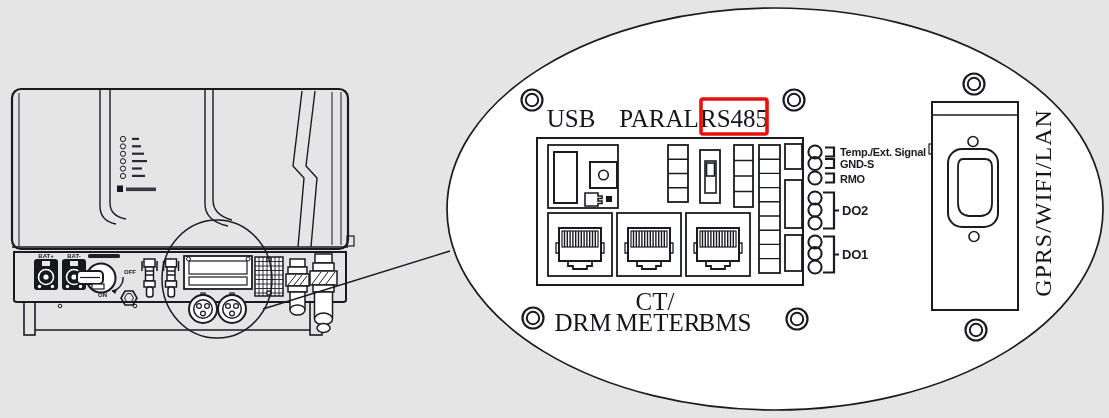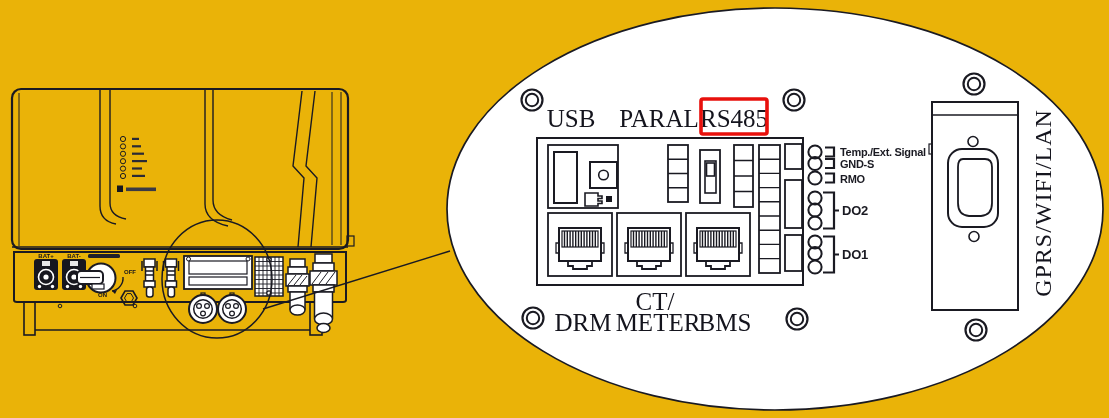--- a/index.html
+++ b/index.html
@@ -1,16 +1,16 @@
 <!DOCTYPE html>
 <html><head>
 <meta charset="utf-8">
 <style>
   html,body { margin:0; padding:0; background:#ffffff; }
-  .page { position:relative; width:1109px; height:418px; background:#eab308; overflow:hidden; }
+  .page { position:relative; width:1109px; height:418px; background:#e5e5e5; overflow:hidden; }
   svg { display:block; }
   .ln   { stroke:#1a1a22; fill:none; }
   .fillw{ fill:#ffffff; }
   .dark { fill:#17171f; }
   .serif-label { font-family:"Liberation Serif", serif; fill:#14141d; }
   .big   { font-size:25px; }
   .side  { font-size:24px; letter-spacing:1px; }
   .term-label { font-family:"Liberation Sans", sans-serif; font-weight:bold; fill:#1a1a22; }
   .t11 { font-size:11px; letter-spacing:-0.3px; }
   .t13 { font-size:13px; letter-spacing:-0.2px; }

